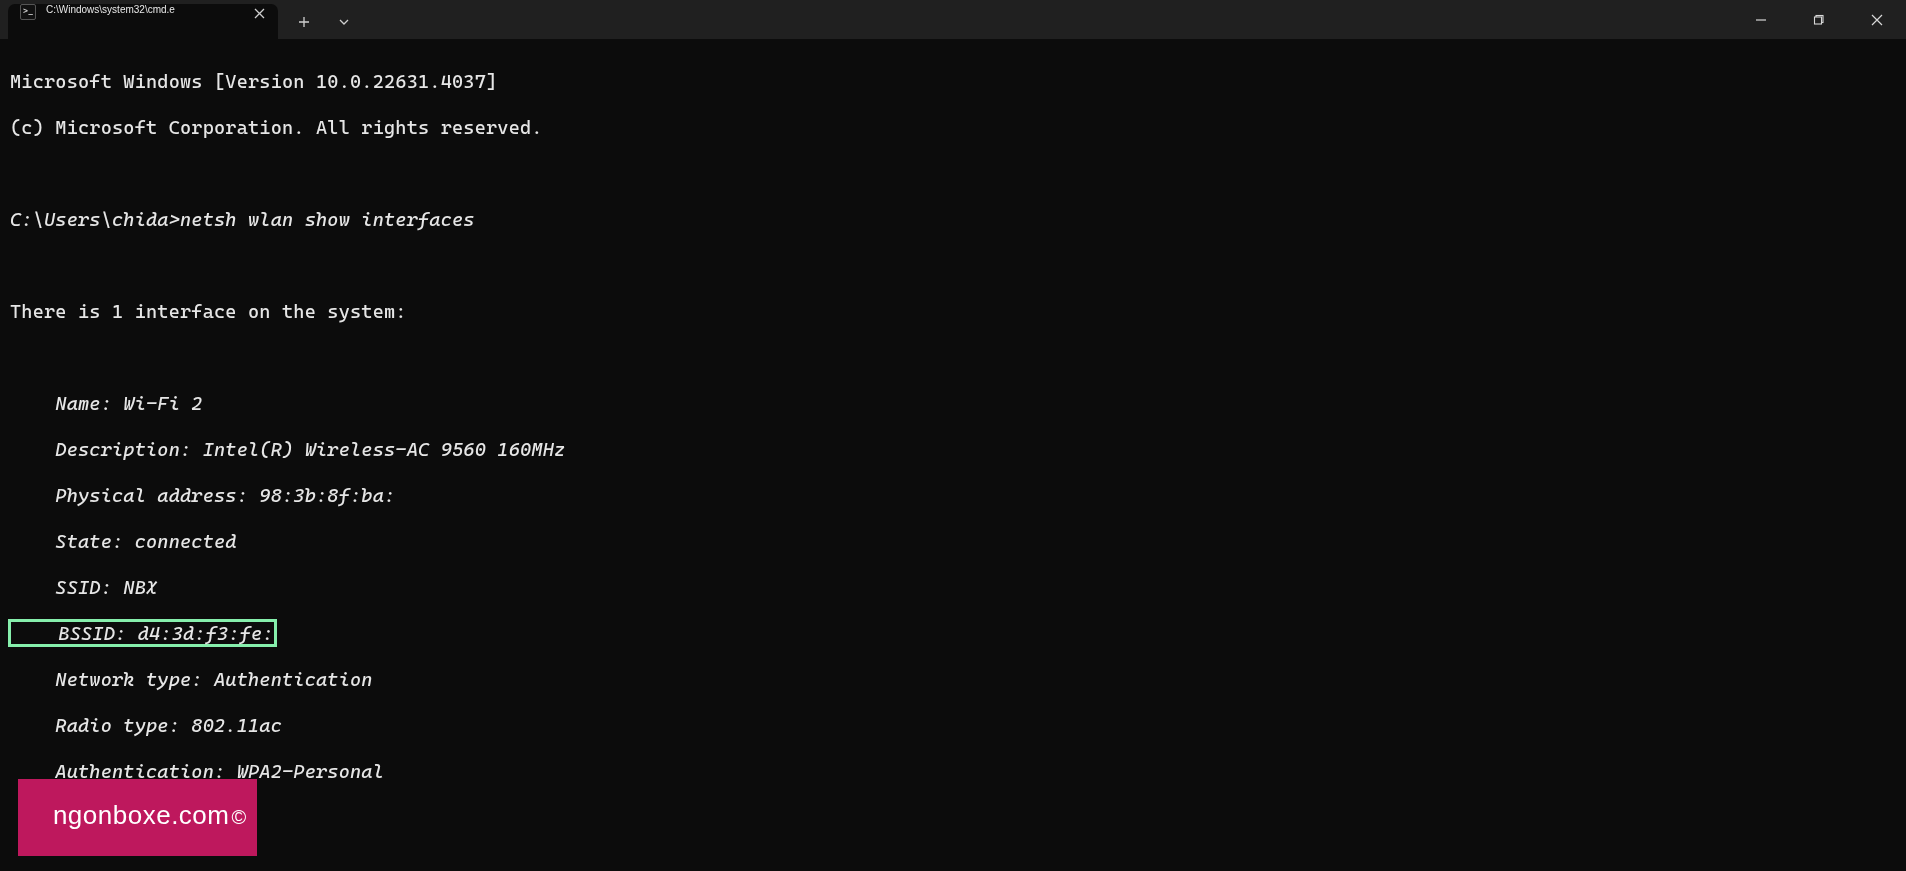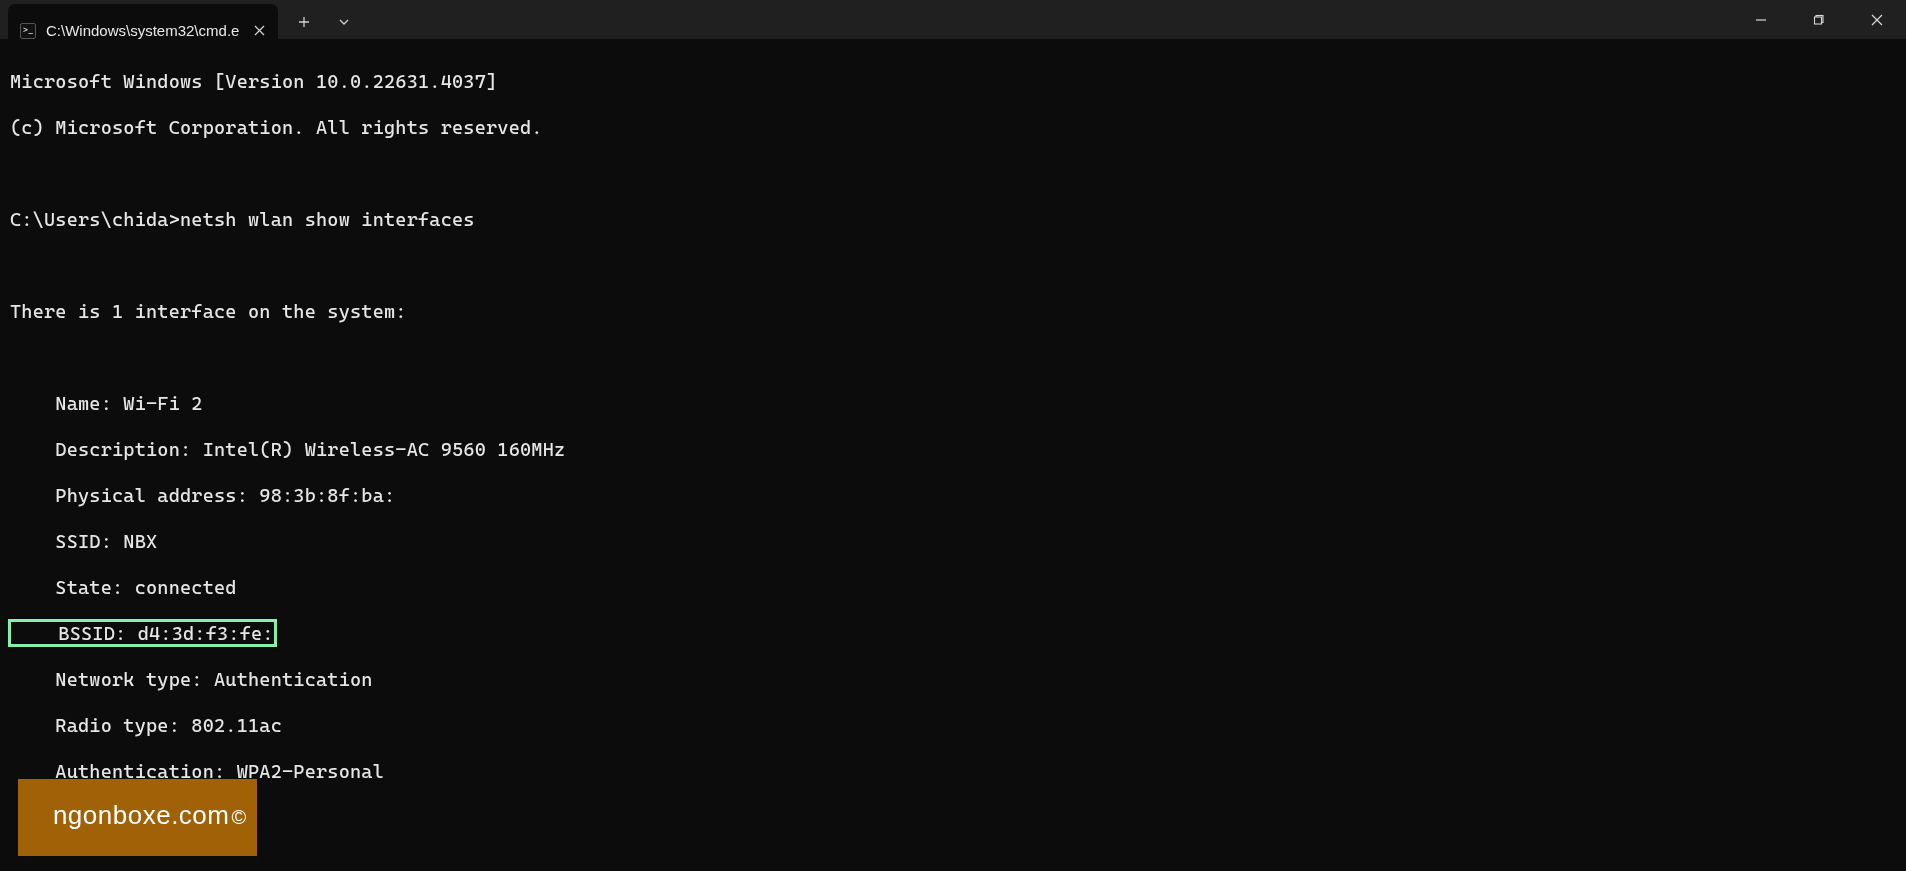--- a/index.html
+++ b/index.html
@@ -10,31 +10,31 @@
   .titlebar {
     display: flex;
     align-items: stretch;
     height: 39px;
     background: #202020;
     color: #d8d8d8;
     user-select: none;
   }
   .tab {
     display: flex;
-    align-items: flex-end;
+    align-items: flex-start;
     gap: 10px;
     padding: 0 10px 0 12px;
     background: #0c0c0c;
     border-top-left-radius: 7px;
     border-top-right-radius: 7px;
     margin: 4px 0 0 8px;
     height: 35px;
     min-width: 270px;
     max-width: 290px;
-    font-size: 15px;
+    font-size: 10px;
   }
   .tab .appicon {
     width: 16px; height: 16px;
     display: inline-flex; align-items: center; justify-content: center;
     background: #111;
     border: 1px solid #555;
     border-radius: 2px;
     font-size: 9px;
     color: #ccc;
     position: relative;
@@ -78,40 +78,40 @@
     color: #e6e6e6;
     font-size: 19px;
     line-height: 23px;
     letter-spacing: 0.2px;
     white-space: pre;
     background: #0c0c0c;
     height: calc(100% - 39px);
     overflow: hidden;
   }
   .row { display: block; }
-  .row span { display: inline; }
+  .row span { display: inline; font-style: italic; }
   .key { display: inline-block; width: 23ch; }   
   .sep { display: inline-block; width: 2ch; text-align: left; }
   .val { display: inline-block; }
 
   .bssid-highlight {
     border: 3px solid #86efac;
     padding: 0;
     margin-left: -2px;
     padding-left: 2px;
     width: 44ch;
     display: inline-block;
     line-height: 23px;
   }
 
   .watermark {
     position: absolute;
     left: 18px;
     bottom: 15px;
-    background: #a16207;
+    background: #be185d;
     color: #fff;
     font-family: "Segoe UI", Arial, sans-serif;
     font-size: 26px;
     padding: 2px 10px 4px 4px;
     letter-spacing: 0.5px;
   }
   .watermark .copy { font-size: 20px; padding-left: 2px; }
 
   svg { display: block; }
 </style>
@@ -166,22 +166,22 @@
 <span class="row">Microsoft Windows [Version 10.0.22631.4037]</span>
 <span class="row">(c) Microsoft Corporation. All rights reserved.</span>
 <span class="row">&nbsp;</span>
 <span class="row"><span>C:\Users\chida&gt;</span><span>netsh wlan show interfaces</span></span>
 <span class="row">&nbsp;</span>
 <span class="row">There is 1 interface on the system:</span>
 <span class="row">&nbsp;</span>
 <span class="row">    <span class="key">Name</span><span class="sep">: </span><span class="val">Wi-Fi 2</span></span>
 <span class="row">    <span class="key">Description</span><span class="sep">: </span><span class="val">Intel(R) Wireless-AC 9560 160MHz</span></span>
 <span class="row">    <span class="key">Physical address</span><span class="sep">: </span><span class="val">98:3b:8f:ba:</span></span>
+<span class="row">    <span class="key">State</span><span class="sep">: </span><span class="val">connected</span></span>
 <span class="row">    <span class="key">SSID</span><span class="sep">: </span><span class="val">NBX</span></span>
-<span class="row">    <span class="key">State</span><span class="sep">: </span><span class="val">connected</span></span>
 <span class="row"><span class="bssid-highlight">    <span class="key">BSSID</span><span class="sep">: </span><span class="val">d4:3d:f3:fe:</span></span></span>
 <span class="row">    <span class="key">Network type</span><span class="sep">: </span><span class="val">Authentication</span></span>
 <span class="row">    <span class="key">Radio type</span><span class="sep">: </span><span class="val">802.11ac</span></span>
 <span class="row">    <span class="key">Authentication</span><span class="sep">: </span><span class="val">WPA2-Personal</span></span>
 
 
 
 
 
 

